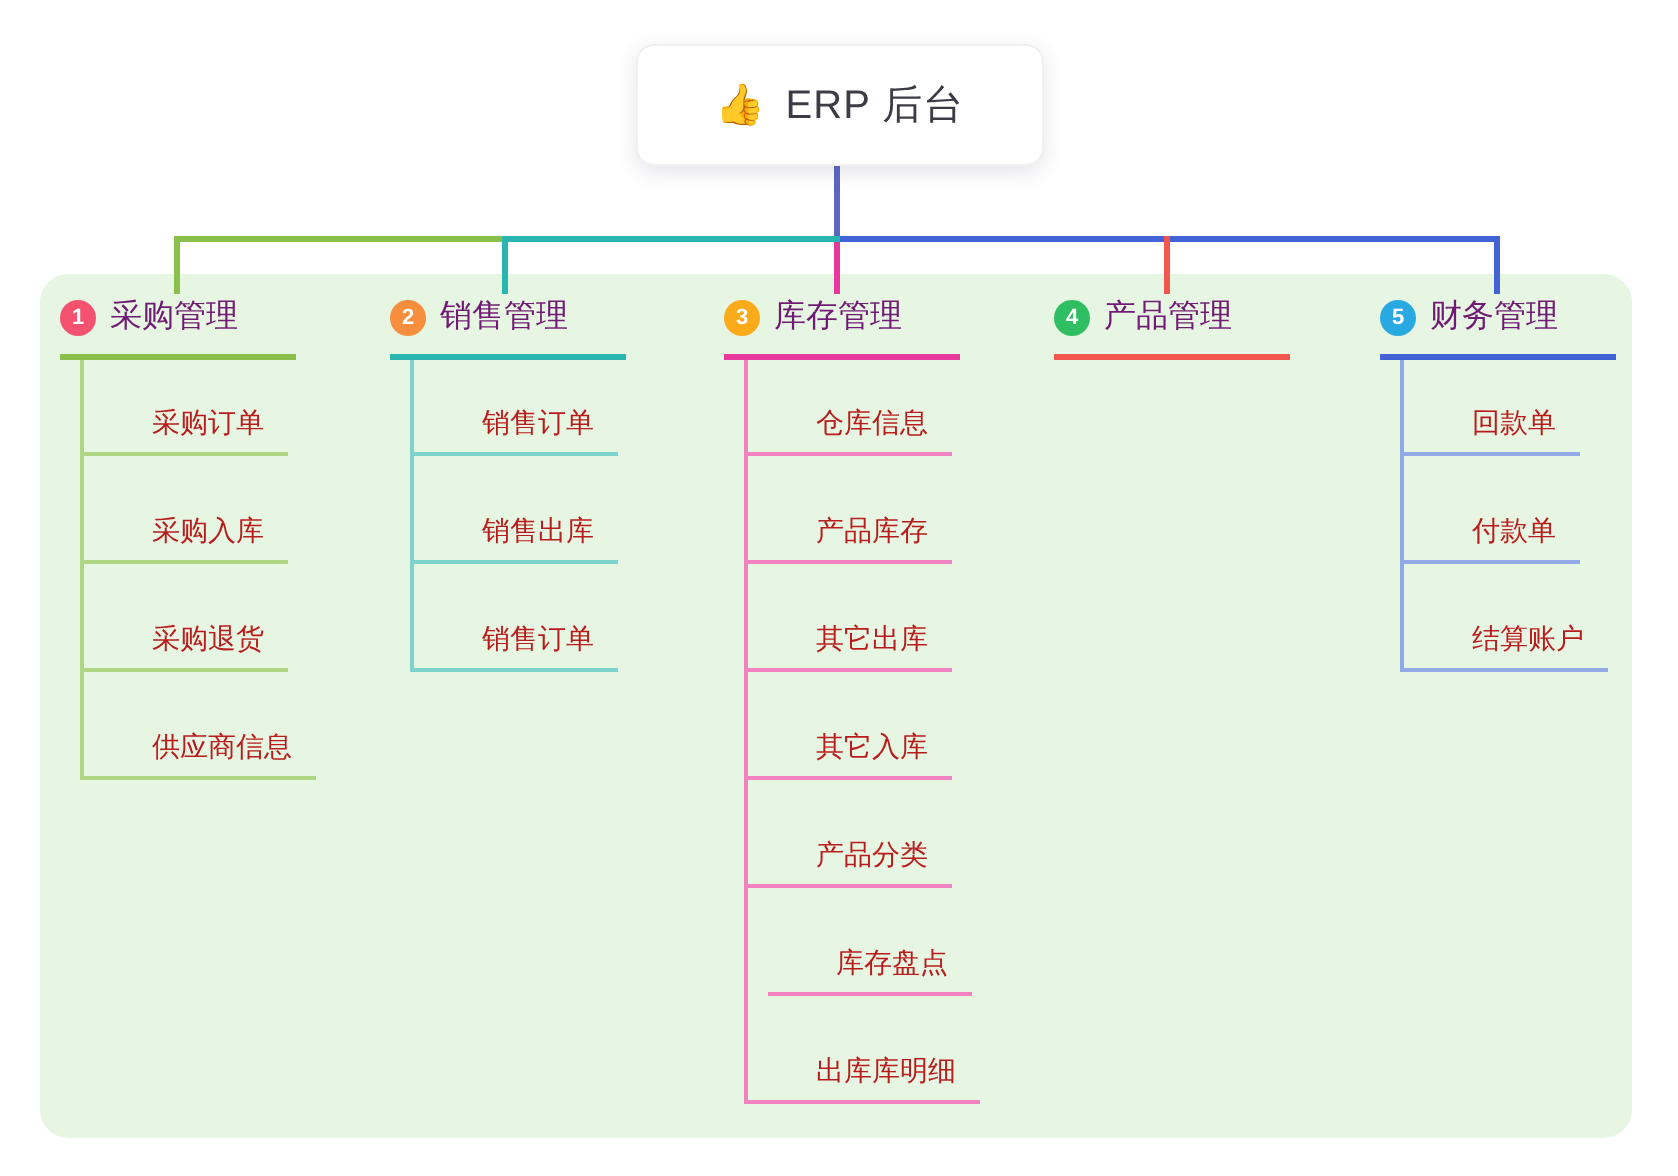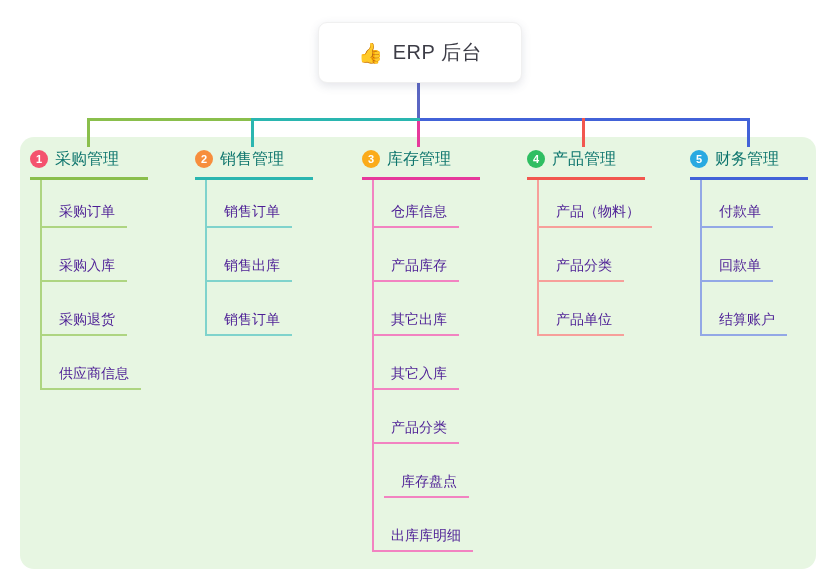--- a/index.html
+++ b/index.html
@@ -42,33 +42,33 @@
     width: 118px; padding-bottom: 7px;
     border-bottom: 3px solid #888;
   }
   .badge {
     width: 18px; height: 18px; border-radius: 50%;
     color: #ffffff; font-size: 11px; font-weight: bold;
     display: flex; align-items: center; justify-content: center;
     flex: 0 0 auto; line-height: 1;
   }
   .branch-label {
-    font-size: 16px; color: #0f766e; font-weight: 500;
+    font-size: 16px; color: #701a75; font-weight: 500;
     white-space: nowrap; line-height: 22px;
   }
   .children {
     margin-left: 10px;
     border-left: 2px solid #ccc;
   }
   .child-row {
     height: 54px; width: fit-content;
     display: flex; align-items: flex-end;
-    padding: 0 12px 7px 17px;
+    padding: 0 12px 7px 34px;
     border-bottom: 2px solid #ccc;
-    font-size: 14px; color: #4c1d95; white-space: nowrap;
+    font-size: 14px; color: #b91c1c; white-space: nowrap;
     line-height: 16px;
   }
   .child-row:first-child { height: 48px; }
 </style>
 </head>
 <body>
 
 <div class="panel"></div>
 
 <div>
@@ -125,30 +125,25 @@
         <div class="child-row" style="border-bottom-color: rgb(242, 131, 193);">产品分类</div>
         <div class="child-row" style="border-bottom-color: rgb(242, 131, 193); margin-left: 10px;">库存盘点</div>
         <div class="child-row" style="border-bottom-color: rgb(242, 131, 193);">出库库明细</div>
       </div>
     </div>
     <div class="branch" style="left: 527px;">
       <div class="branch-header" style="border-bottom-color: rgb(242, 87, 79);">
         <span class="badge" style="background: rgb(47, 190, 98);">4</span>
         <span class="branch-label">产品管理</span>
       </div>
-      <div class="children" style="border-left-color: rgb(247, 159, 154);">
-        <div class="child-row" style="border-bottom-color: rgb(247, 159, 154);">产品（物料）</div>
-        <div class="child-row" style="border-bottom-color: rgb(247, 159, 154);">产品分类</div>
-        <div class="child-row" style="border-bottom-color: rgb(247, 159, 154);">产品单位</div>
-      </div>
     </div>
     <div class="branch" style="left: 690px;">
       <div class="branch-header" style="border-bottom-color: rgb(66, 98, 216);">
         <span class="badge" style="background: rgb(41, 169, 225);">5</span>
         <span class="branch-label">财务管理</span>
       </div>
       <div class="children" style="border-left-color: rgb(147, 168, 230);">
+        <div class="child-row" style="border-bottom-color: rgb(147, 168, 230);">回款单</div>
         <div class="child-row" style="border-bottom-color: rgb(147, 168, 230);">付款单</div>
-        <div class="child-row" style="border-bottom-color: rgb(147, 168, 230);">回款单</div>
         <div class="child-row" style="border-bottom-color: rgb(147, 168, 230);">结算账户</div>
       </div>
     </div>
   </div>
 
 </body></html>

